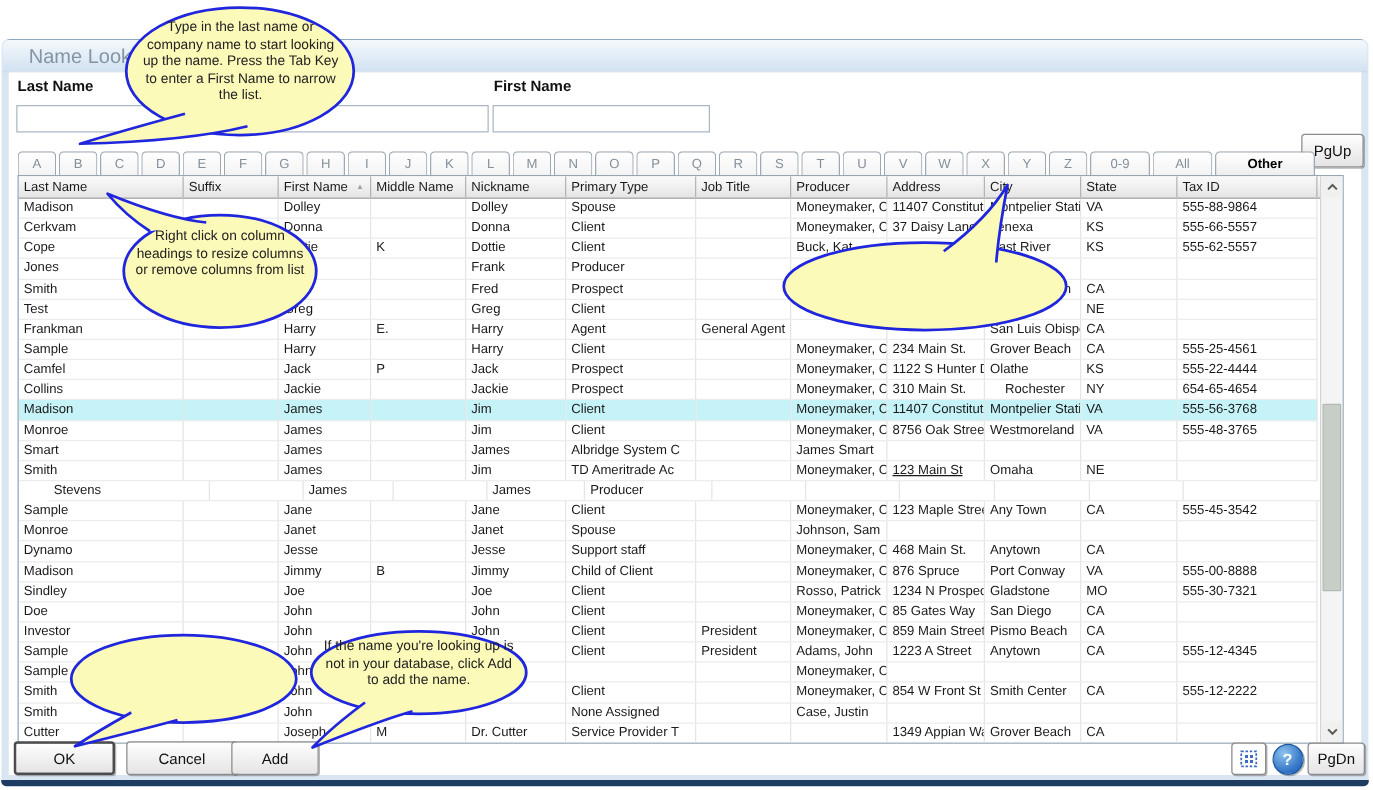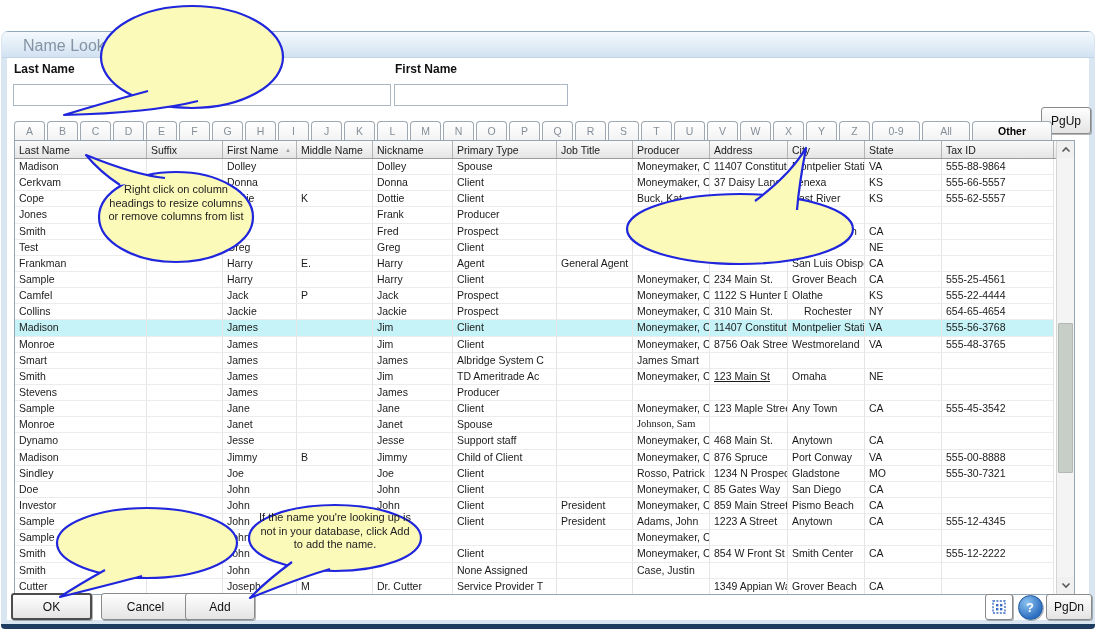--- a/index.html
+++ b/index.html
@@ -356,21 +356,21 @@
           <div class="td" style="width: 80px;">Jim</div>
           <div class="td" style="width: 104px;">TD Ameritrade Ac</div>
           <div class="td" style="width: 76px;"></div>
           <div class="td" style="width: 77px;">Moneymaker, Chr</div>
           <div class="td" style="width: 78px; text-decoration: underline;">123 Main St</div>
           <div class="td" style="width: 77px;">Omaha</div>
           <div class="td" style="width: 77px;">NE</div>
           <div class="td" style="width: 112px;"></div>
         </div>
         <div class="tr">
-          <div class="td" style="width: 132px;">Stevens</div>
+          <div class="td" style="width: 132px; margin-left: 24px;">Stevens</div>
           <div class="td" style="width: 76px;"></div>
           <div class="td" style="width: 74px;">James</div>
           <div class="td" style="width: 76px;"></div>
           <div class="td" style="width: 80px;">James</div>
           <div class="td" style="width: 104px;">Producer</div>
           <div class="td" style="width: 76px;"></div>
           <div class="td" style="width: 77px;"></div>
           <div class="td" style="width: 78px;"></div>
           <div class="td" style="width: 77px;"></div>
           <div class="td" style="width: 77px;"></div>
@@ -391,21 +391,21 @@
           <div class="td" style="width: 112px;">555-45-3542</div>
         </div>
         <div class="tr">
           <div class="td" style="width: 132px;">Monroe</div>
           <div class="td" style="width: 76px;"></div>
           <div class="td" style="width: 74px;">Janet</div>
           <div class="td" style="width: 76px;"></div>
           <div class="td" style="width: 80px;">Janet</div>
           <div class="td" style="width: 104px;">Spouse</div>
           <div class="td" style="width: 76px;"></div>
-          <div class="td" style="width: 77px; font-family: Liberation Serif, serif;">Johnson, Sam</div>
+          <div class="td" style="width: 77px;">Johnson, Sam</div>
           <div class="td" style="width: 78px;"></div>
           <div class="td" style="width: 77px;"></div>
           <div class="td" style="width: 77px;"></div>
           <div class="td" style="width: 112px;"></div>
         </div>
         <div class="tr">
           <div class="td" style="width: 132px;">Dynamo</div>
           <div class="td" style="width: 76px;"></div>
           <div class="td" style="width: 74px;">Jesse</div>
           <div class="td" style="width: 76px;"></div>
@@ -585,16 +585,17 @@
       <ellipse cx="176" cy="217" rx="77" ry="45"></ellipse>
       <path d="M 120 185 Q 100 172 86 155 Q 135 175 165 178"></path>
       <ellipse cx="740" cy="229" rx="113" ry="35"></ellipse>
       <path d="M 755 201 Q 790 175 806 148 Q 799 185 797 210"></path>
       <ellipse cx="147" cy="543" rx="90" ry="35"></ellipse>
       <path d="M 105 570 Q 78 585 60 597 Q 120 582 142 576"></path>
       <ellipse cx="335" cy="538" rx="86" ry="33"></ellipse>
       <path d="M 292 562 Q 265 582 250 598 Q 305 576 330 569"></path>
     </g>
   </svg>
+  <div class="callout-text" id="calloutText1">Type in the last name or company name to start looking up the name. Press the Tab Key to enter a First Name to narrow the list.</div>
   <div class="callout-text" id="calloutText2">Right click on column headings to resize columns or remove columns from list</div>
   <div class="callout-text" id="calloutText5">If the name you're looking up is not in your database, click Add to add the name.</div>
 
 </div>
 
 </body></html>

